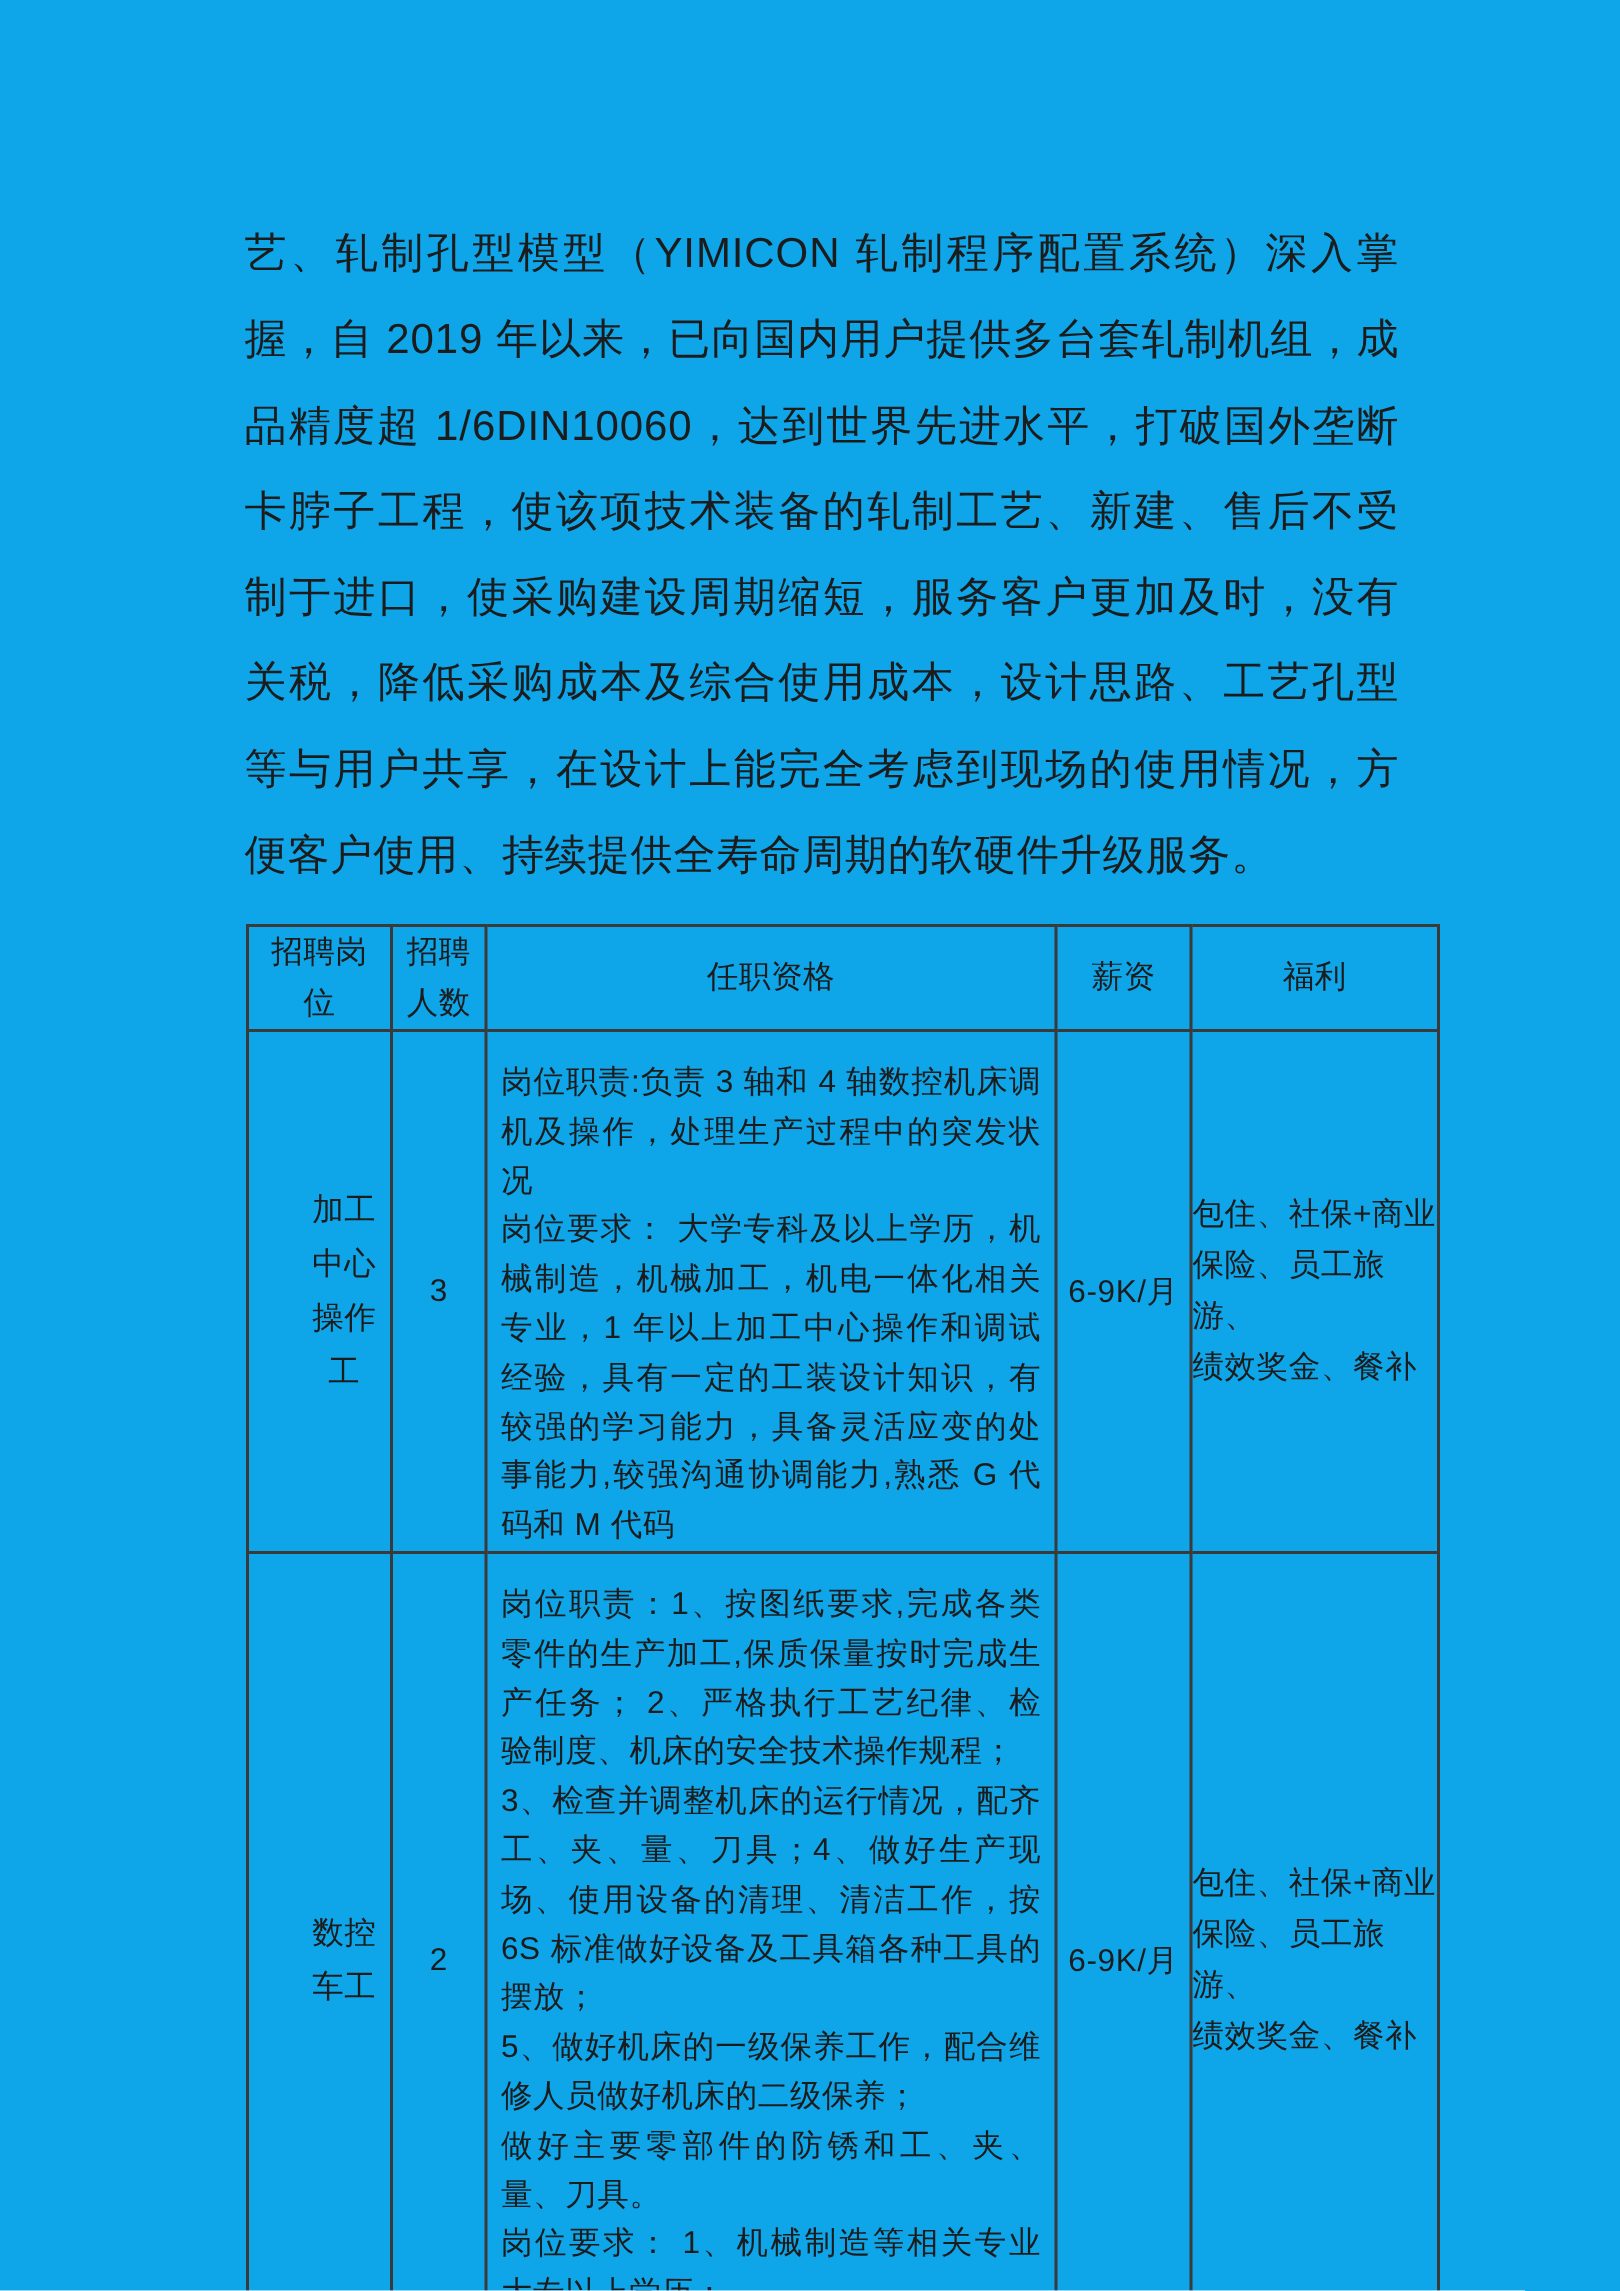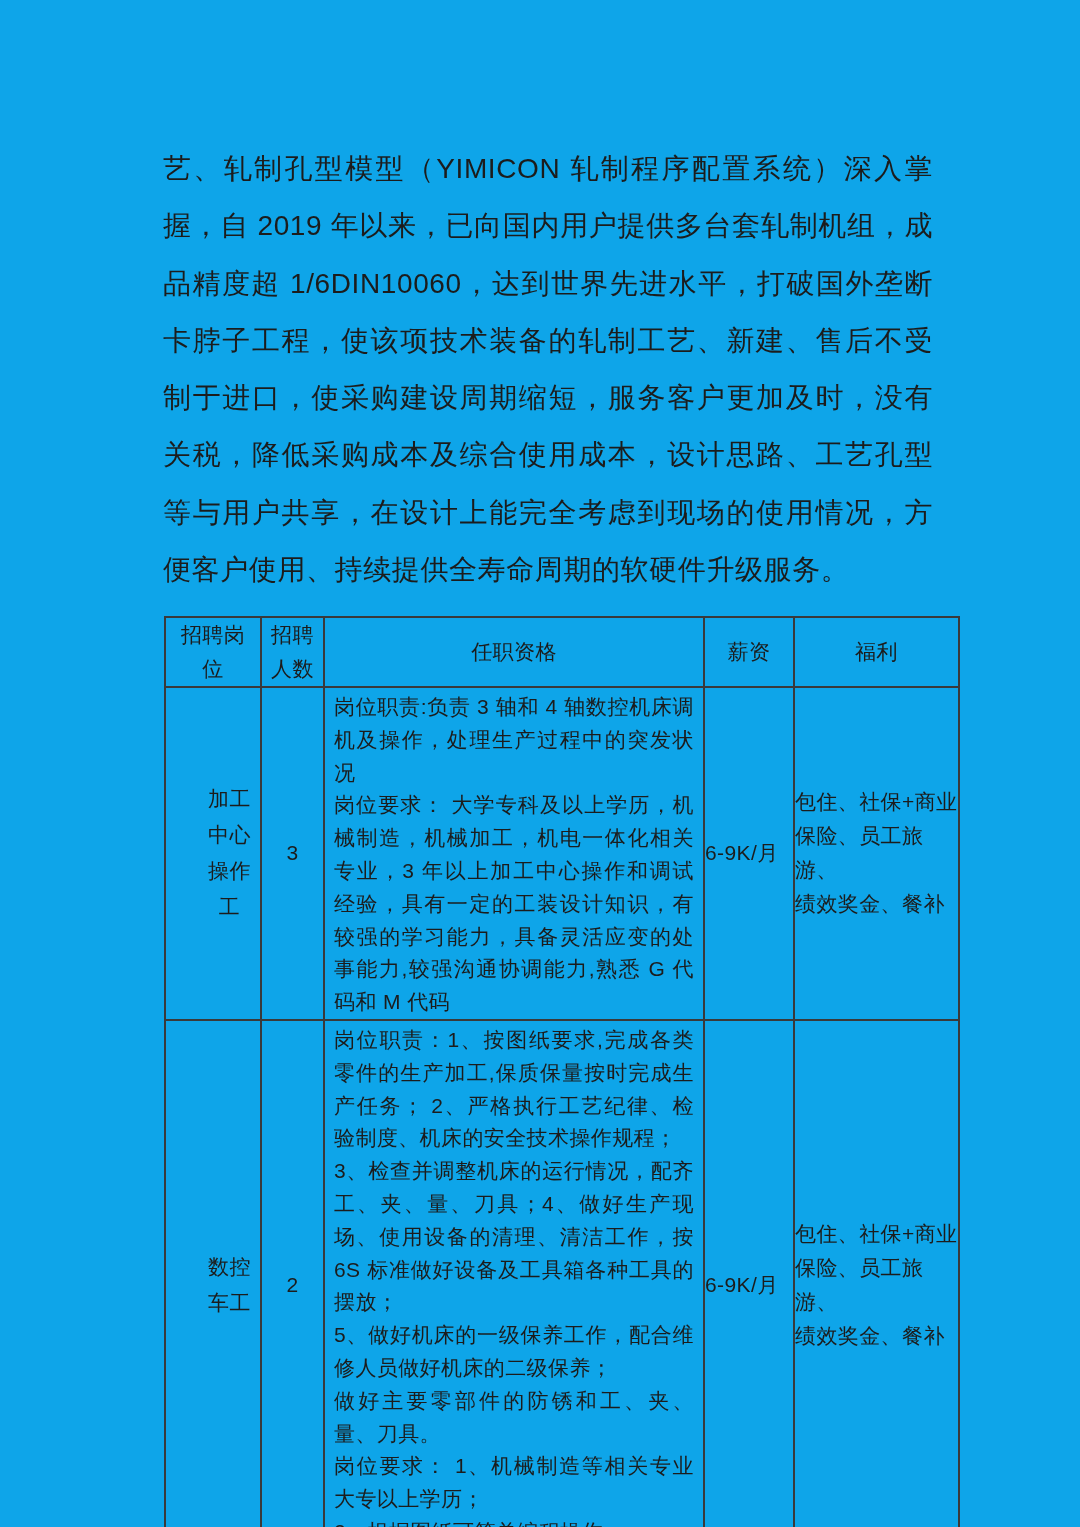--- a/index.html
+++ b/index.html
@@ -63,27 +63,27 @@
   }
   td.cell-position {
     text-align: center;
     line-height: 36px;
     white-space: pre-line;
     padding-left: 33px;
   }
   td.cell-count { text-align: center; }
   td.cell-qual {
     vertical-align: top;
-    padding: 3px 9px 0 9px;
+    padding: 18px 9px 0 9px;
   }
   td.cell-qual p {
     line-height: 32.8px;
     text-align: justify;
   }
-  td.cell-salary { letter-spacing: 0.2px; }
+  td.cell-salary { text-align: center; letter-spacing: 0.2px; }
   td.cell-benefits {
     line-height: 34px;
     white-space: pre-line;
   }
 </style>
 </head>
 <body>
 
 <div class="page">
 
@@ -109,21 +109,21 @@
         <th class="hdr">福利</th>
       </tr>
     </thead>
     <tbody>
       <tr class="row-0">
         <td class="cell-position">加工中心
 操作工</td>
         <td class="cell-count">3</td>
         <td class="cell-qual">
           <p>岗位职责:负责 3 轴和 4 轴数控机床调机及操作，处理生产过程中的突发状况</p>
-          <p>岗位要求： 大学专科及以上学历，机械制造，机械加工，机电一体化相关专业，3 年以上加工中心操作和调试经验，具有一定的工装设计知识，有较强的学习能力，具备灵活应变的处事能力,较强沟通协调能力,熟悉 G 代码和 M 代码</p>
+          <p>岗位要求： 大学专科及以上学历，机械制造，机械加工，机电一体化相关专业，1 年以上加工中心操作和调试经验，具有一定的工装设计知识，有较强的学习能力，具备灵活应变的处事能力,较强沟通协调能力,熟悉 G 代码和 M 代码</p>
         </td>
         <td class="cell-salary">6-9K/月</td>
         <td class="cell-benefits">包住、社保+商业
 保险、员工旅游、
 绩效奖金、餐补</td>
       </tr>
       <tr class="row-1">
         <td class="cell-position">数控车工</td>
         <td class="cell-count">2</td>
         <td class="cell-qual">

